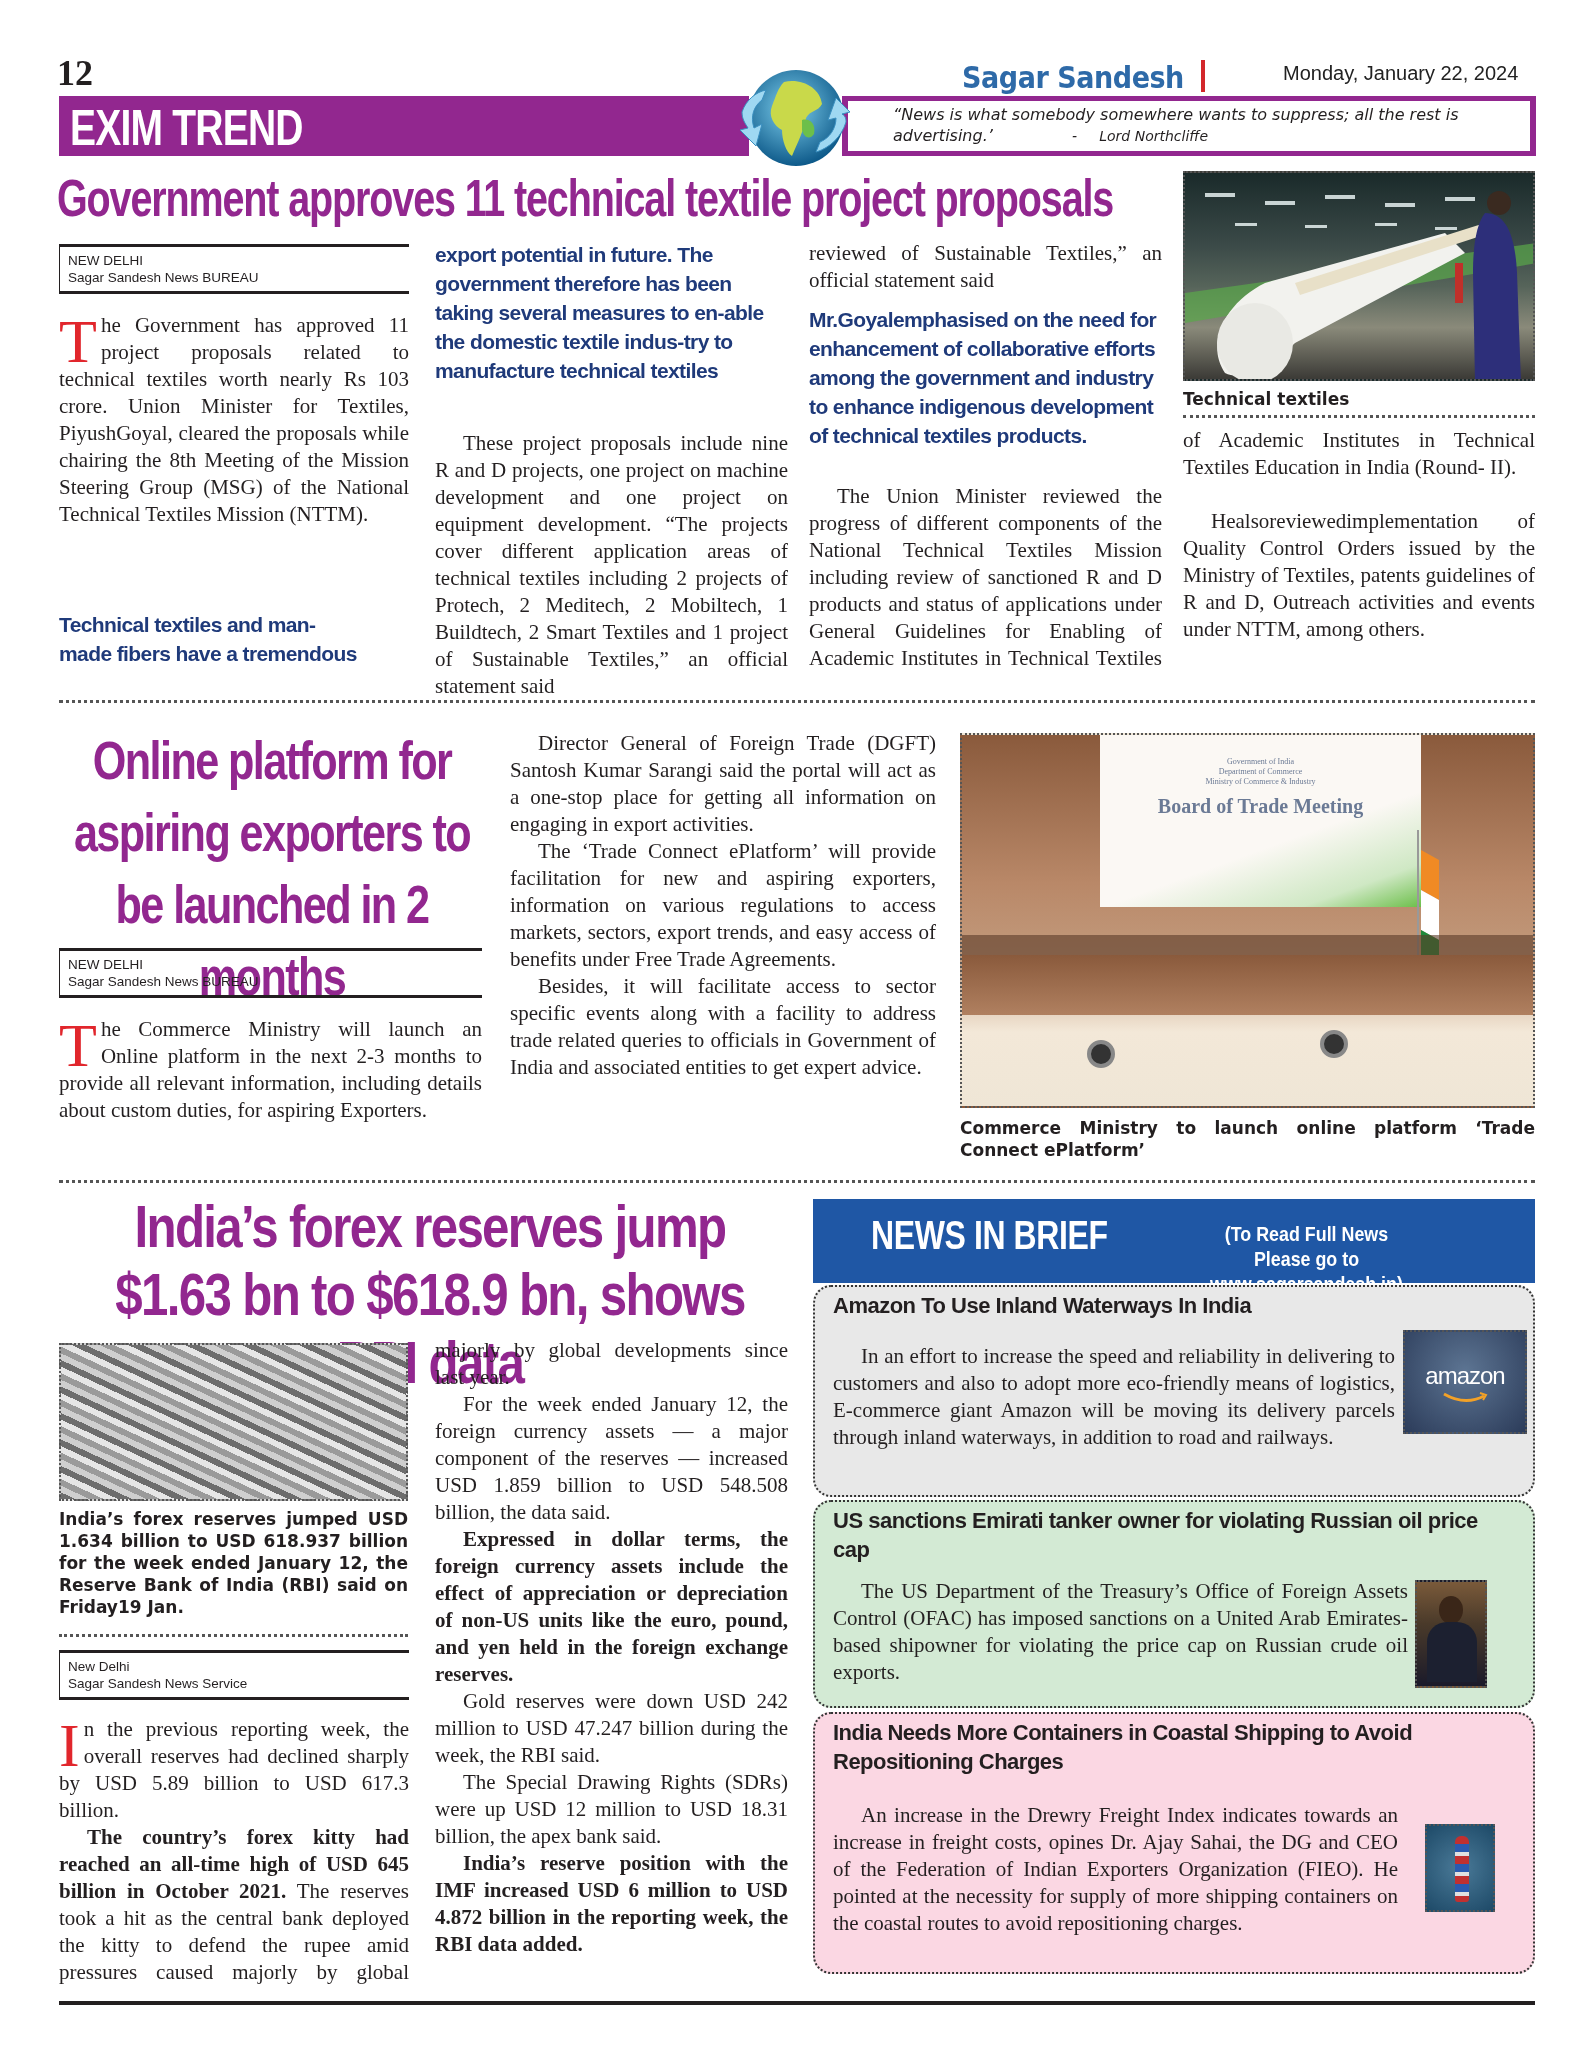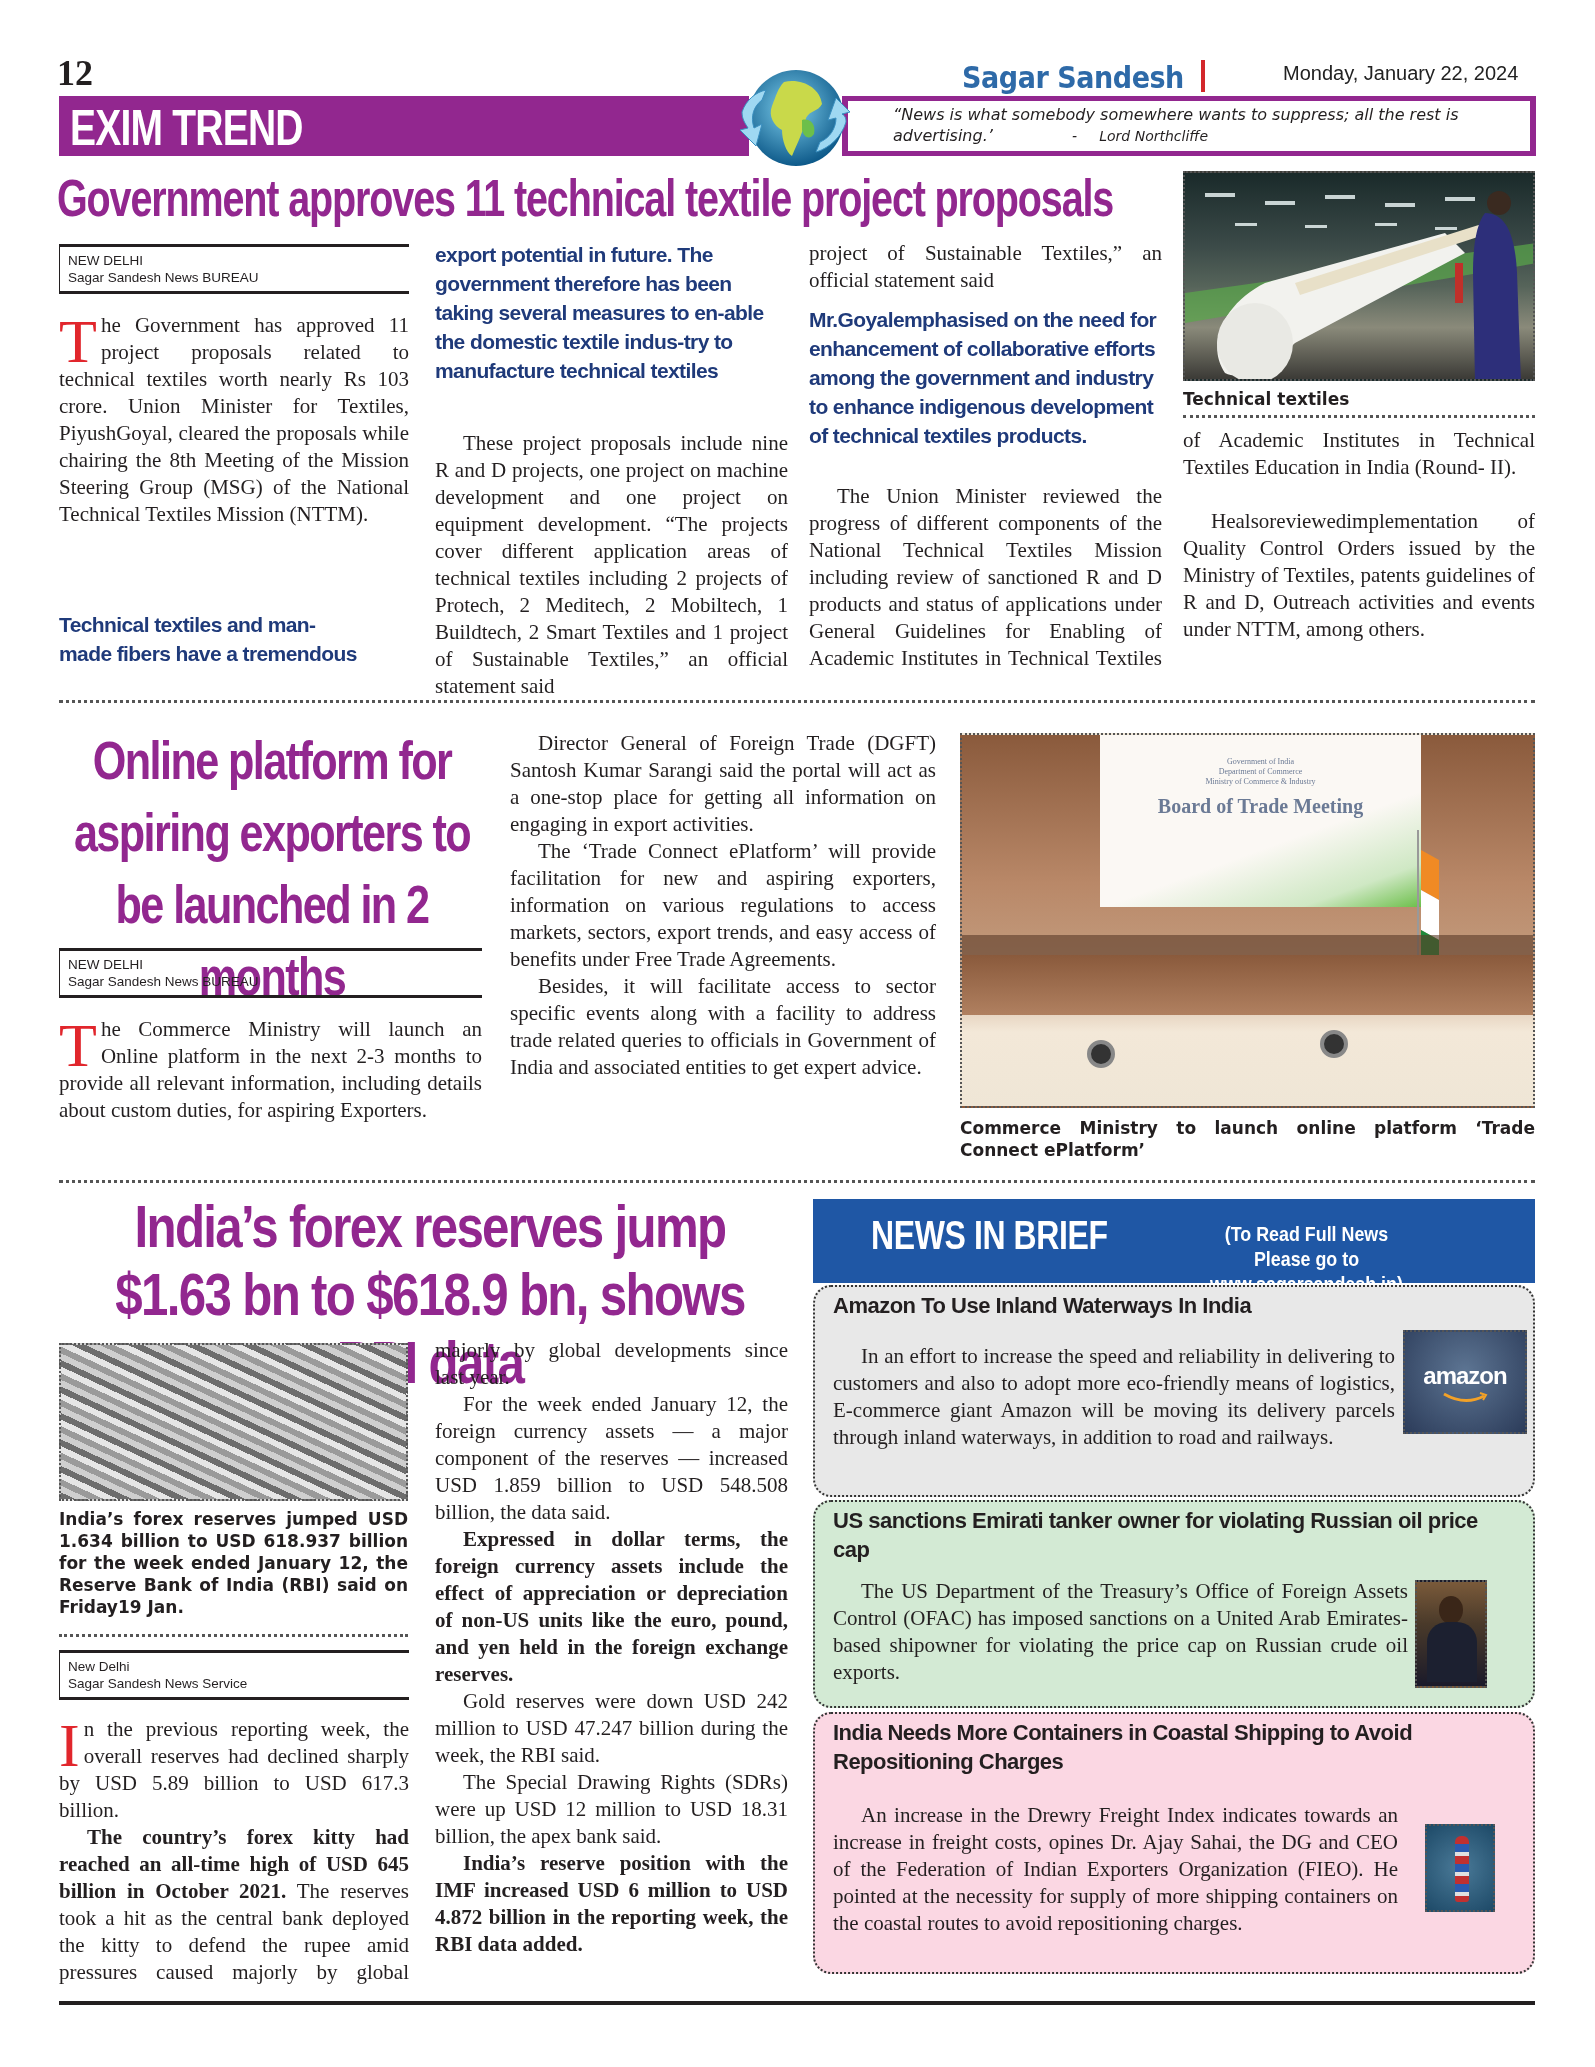--- a/index.html
+++ b/index.html
@@ -79,21 +79,21 @@
     <div>NEW DELHI</div>
     <div>Sagar Sandesh News BUREAU</div>
   </div>
   <p><span class="drop">T</span><span>he Government has approved 11 project proposals related to technical textiles worth nearly Rs 103 crore. Union Minister for Textiles, PiyushGoyal, cleared the proposals while chairing the 8th Meeting of the Mission Steering Group (MSG) of the National Technical Textiles Mission (NTTM).</span></p>
 </div>
 
 <div class="col blue-bold" style="left:59px; top:610px; width:350px; height:60px; overflow:hidden;">Technical textiles and man-<br>made fibers have a tremendous</div>
 <div class="col blue-bold" style="left:435px; top:240px; width:355px;">export potential in future. The government therefore has been taking several measures to en-able the domestic textile indus-try to manufacture technical textiles</div>
 <div class="col indent" style="left:435px; top:430px; width:353px;">These project proposals include nine R and D projects, one project on machine development and one project on equipment development. “The projects cover different application areas of technical textiles including 2 projects of Protech, 2 Meditech, 2 Mobiltech, 1 Buildtech, 2 Smart Textiles and 1 project of Sustainable Textiles,” an official statement said</div>
 
-<div class="col" style="left:809px; top:240px; width:353px; height:60px; overflow:hidden;">project of Sustainable Textiles,” an official statement said</div>
+<div class="col" style="left:809px; top:240px; width:353px; height:60px; overflow:hidden;">reviewed of Sustainable Textiles,” an official statement said</div>
 <div class="col blue-bold" style="left:809px; top:305px; width:353px;">Mr.Goyalemphasised on the need for enhancement of collaborative efforts among the government and industry to enhance indigenous development of technical textiles products.</div>
 <div class="col indent" style="left:809px; top:483px; width:353px; height:190px; overflow:hidden;">The Union Minister reviewed the progress of different components of the National Technical Textiles Mission including review of sanctioned R and D products and status of applications under General Guidelines for Enabling of Academic Institutes in Technical Textiles Education in India (Round- II).</div>
 
 <div class="photo" style="left:1183px; top:171px; width:352px; height:210px; background: linear-gradient(180deg,#1a2a2a 0%,#3b4a48 35%,#56645a 55%,#8a8a7a 75%,#3b3a36 100%);">
   <svg width="352" height="210" viewBox="0 0 352 210">
     <g fill="#e6f0f0" opacity="0.85">
       <rect x="20" y="20" width="30" height="4"></rect>
         <rect x="80" y="28" width="30" height="4"></rect>
         <rect x="140" y="22" width="30" height="4"></rect>
         <rect x="200" y="30" width="30" height="4"></rect>
@@ -183,21 +183,21 @@
 
 <div class="abs" id="nib">
   <div id="nib-title">NEWS IN BRIEF</div>
   <div id="nib-sub" style="white-space:normal; width:260px;">(To Read Full News Please go to www.sagarsandesh.in)</div>
 </div>
 
 <div class="brief" style="left:813px; top:1285px; width:722px; height:212px; background:#e8e8e8;">
   <h3>Amazon To Use Inland Waterways In India</h3>
   <div class="txt indent" style="left:18px; top:56px; width:562px;">In an effort to increase the speed and reliability in delivering to customers and also to adopt more eco-friendly means of logistics, E-commerce giant Amazon will be moving its delivery parcels through inland waterways, in addition to road and railways.</div>
   <div class="thumb" style="left:588px; top:43px; width:124px; height:104px; background: radial-gradient(circle at 50% 40%,#5d7593,#2c3c5a); text-align:center;">
-    <div style="color:#fff; font-family:'Liberation Sans',sans-serif; font-weight:bold; font-size:24px; margin-top:30px; letter-spacing:-1px;">amazon</div>
+    <div style="color:#fff; font-family:'Liberation Sans',sans-serif; font-weight:normal; font-size:24px; margin-top:30px; letter-spacing:-1px;">amazon</div>
     <svg width="50" height="12" viewBox="0 0 50 12">
         <path d="M4 2 Q25 14 44 4" stroke="#f2a127" stroke-width="3" fill="none"></path>
         <path d="M40 1 L46 3 L43 8" stroke="#f2a127" stroke-width="2" fill="none"></path>
       </svg>
   </div>
 </div>
 
 <div class="brief" style="left:813px; top:1500px; width:722px; height:208px; background:#d3ead4;">
   <h3>US sanctions Emirati tanker owner for violating Russian oil price cap</h3>
   <div class="txt indent" style="left:18px; top:76px; width:575px;">The US Department of the Treasury’s Office of Foreign Assets Control (OFAC) has imposed sanctions on a United Arab Emirates-based shipowner for violating the price cap on Russian crude oil exports.</div>

